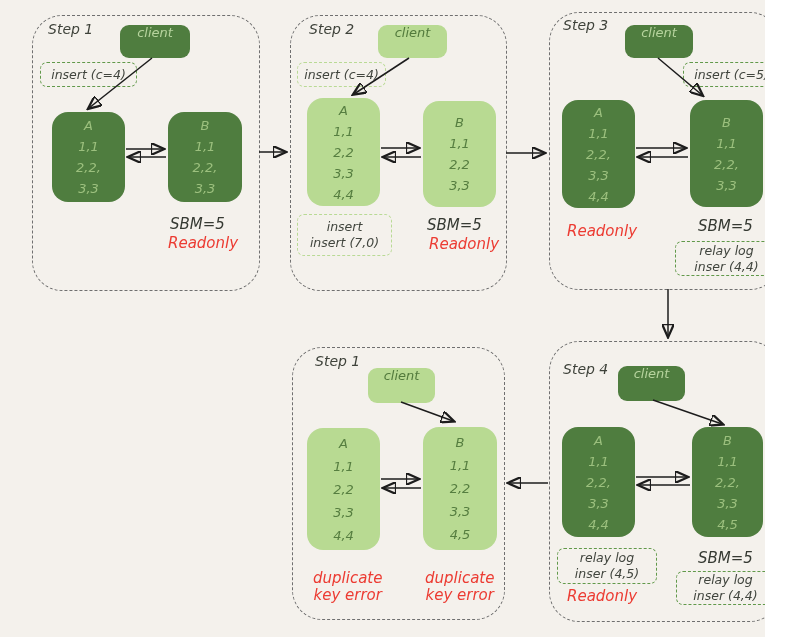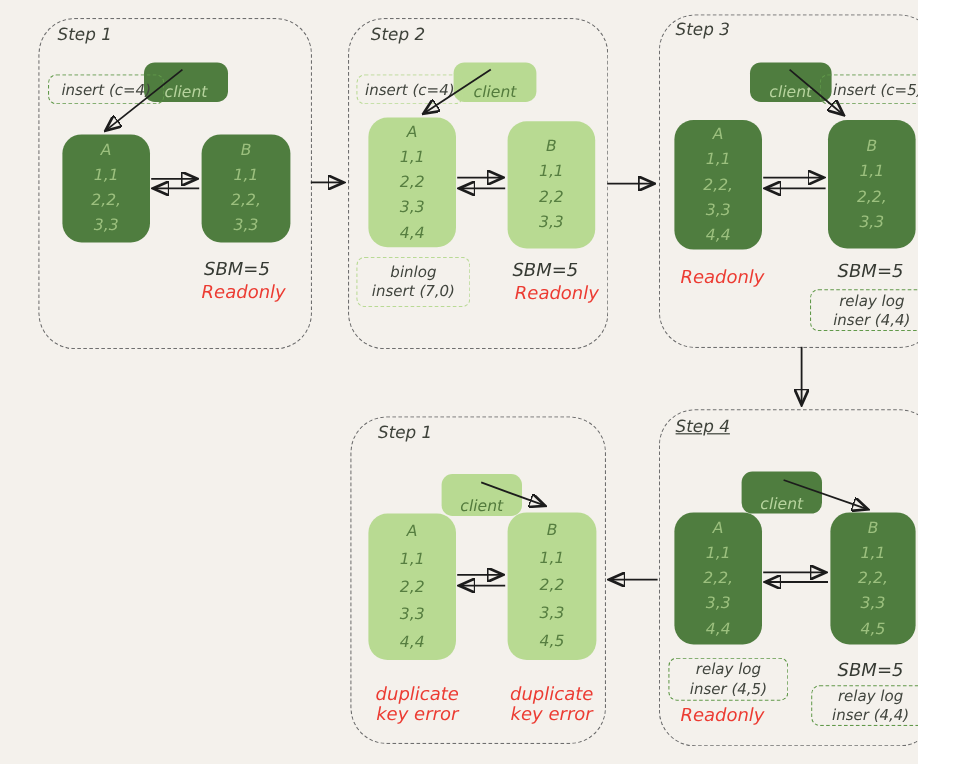--- a/index.html
+++ b/index.html
@@ -18,23 +18,22 @@
   }
   .step-label{
     position:absolute;
     font-size:14px;
     color:#3e423a;
     white-space:nowrap;
   }
   .client{
     position:absolute;
     border-radius:9px;
-    display:flex;align-items:flex-end;justify-content:center;
+    display:flex;align-items:flex-start;justify-content:center;
     font-size:13px;
-    margin-top:27px;
   }
   .client.dark{background:#4f7d3f;color:#b7d49e;}
   .client.light{background:#b8da92;color:#527a3c;}
   .node{
     position:absolute;
     border-radius:16px;
     display:flex;flex-direction:column;
     align-items:center;justify-content:center;
     font-size:13px;
     line-height:21px;
@@ -122,21 +121,21 @@
     <div>3,3</div>
     <div>4,4</div>
   </div>
   <div class="node light" style="left:423px;top:101px;width:73px;height:106px;">
     <div>B</div>
     <div>1,1</div>
     <div>2,2</div>
     <div>3,3</div>
   </div>
   <div class="ann light-border" style="left:297px;top:214px;width:93px;height:40px;">
-    <div>binlog</div>
+    <div>insert</div>
     <div>insert (7,0)</div>
   </div>
   <div class="sbm" style="left:427px;top:216px;">SBM=5</div>
   <div class="red-note" style="left:429px;top:236px;">Readonly</div>
 
   <div class="step" style="left:549px;top:12px;width:229px;height:276px;"></div>
   <div class="step-label" style="left:563px;top:17px;">Step 3</div>
   <div class="client dark" style="left:625px;top:25px;width:68px;height:33px;">
     <span>client</span>
   </div>
@@ -157,21 +156,21 @@
     <div>3,3</div>
   </div>
   <div class="red-note" style="left:567px;top:223px;">Readonly</div>
   <div class="sbm" style="left:698px;top:217px;">SBM=5</div>
   <div class="ann dark-border" style="left:675px;top:241px;width:101px;height:33px;">
     <div>relay log</div>
     <div>inser (4,4)</div>
   </div>
 
   <div class="step" style="left:549px;top:341px;width:229px;height:279px;"></div>
-  <div class="step-label" style="left:563px;top:348px;text-decoration:underline;">Step 4</div>
+  <div class="step-label" style="left:563px;top:361px;">Step 4</div>
   <div class="client dark" style="left:618px;top:366px;width:67px;height:35px;">
     <span>client</span>
   </div>
   <div class="node dark" style="left:562px;top:427px;width:73px;height:110px;">
     <div>A</div>
     <div>1,1</div>
     <div>2,2,</div>
     <div>3,3</div>
     <div>4,4</div>
   </div>

